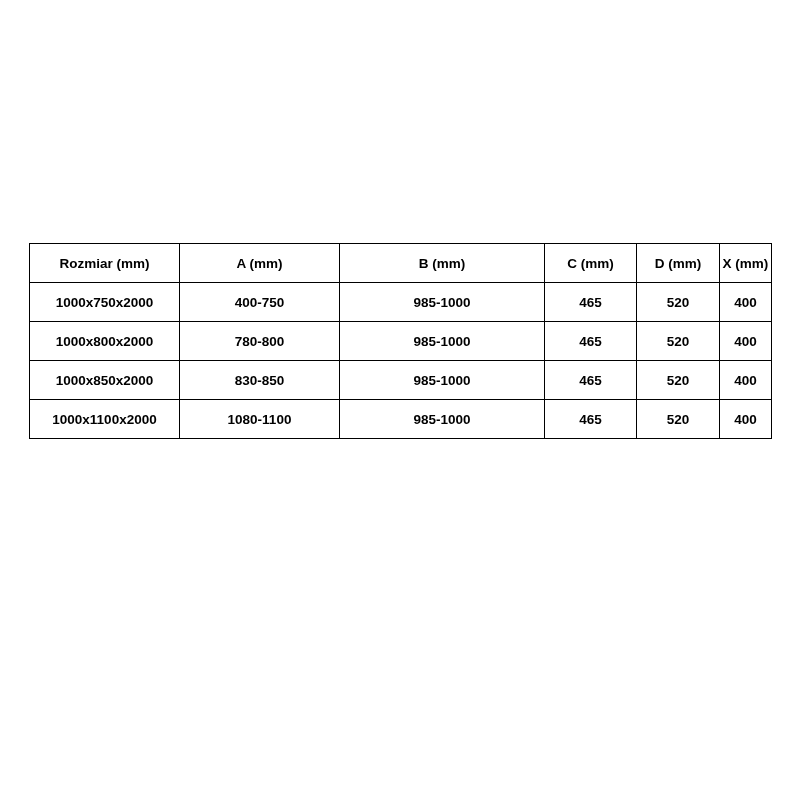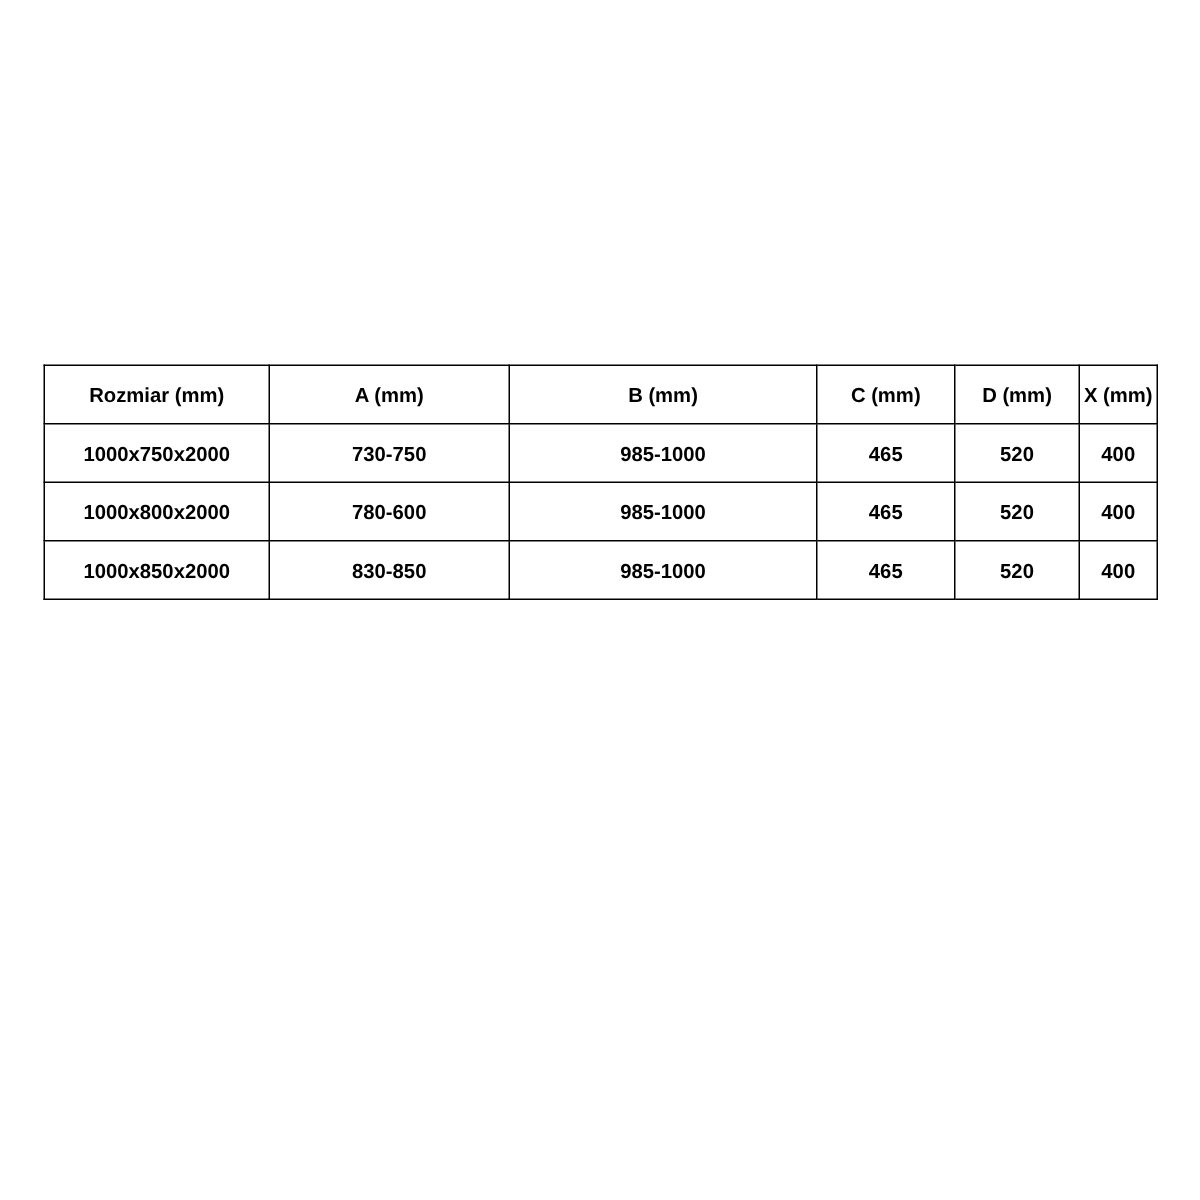--- a/index.html
+++ b/index.html
@@ -78,38 +78,46 @@
           <th>A (mm)</th>
           <th>B (mm)</th>
           <th>C (mm)</th>
           <th>D (mm)</th>
           <th>X (mm)</th>
         </tr>
       </thead>
       <tbody>
         <tr>
           <td>1000x750x2000</td>
-          <td>730-750</td>
+          <td>400-750</td>
           <td>985-1000</td>
           <td>465</td>
           <td>520</td>
           <td>400</td>
         </tr>
         <tr>
           <td>1000x800x2000</td>
-          <td>780-600</td>
+          <td>780-800</td>
           <td>985-1000</td>
           <td>465</td>
           <td>520</td>
           <td>400</td>
         </tr>
         <tr>
           <td>1000x850x2000</td>
           <td>830-850</td>
           <td>985-1000</td>
           <td>465</td>
           <td>520</td>
           <td>400</td>
         </tr>
+        <tr>
+          <td>1000x1100x2000</td>
+          <td>1080-1100</td>
+          <td>985-1000</td>
+          <td>465</td>
+          <td>520</td>
+          <td>400</td>
+        </tr>
       </tbody>
     </table>
   </div>
 </div>
 
 </body></html>

